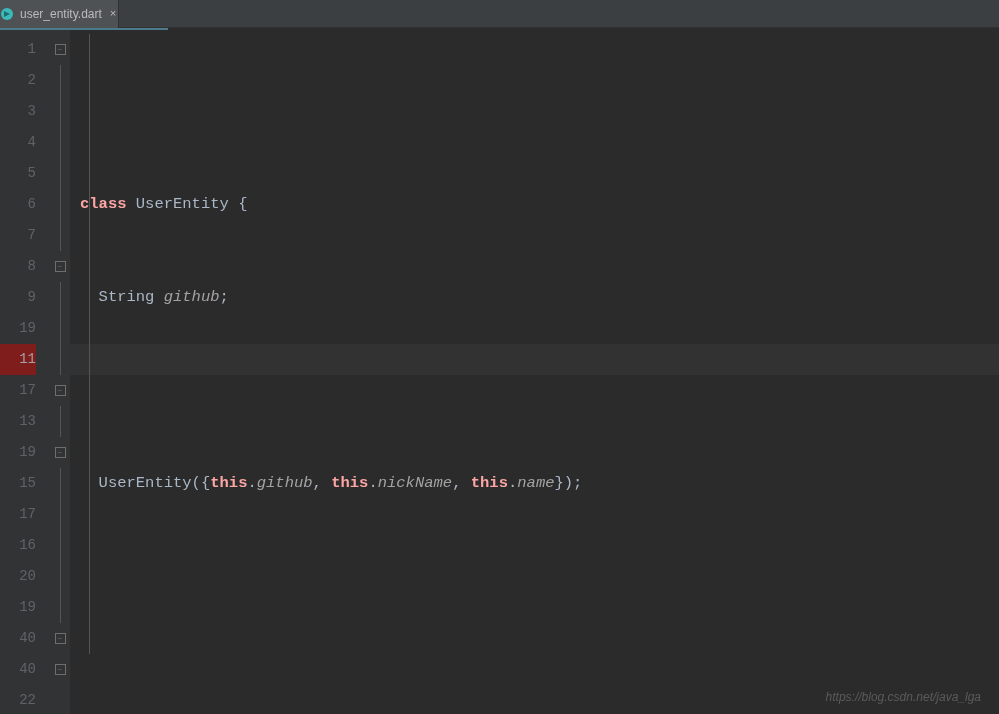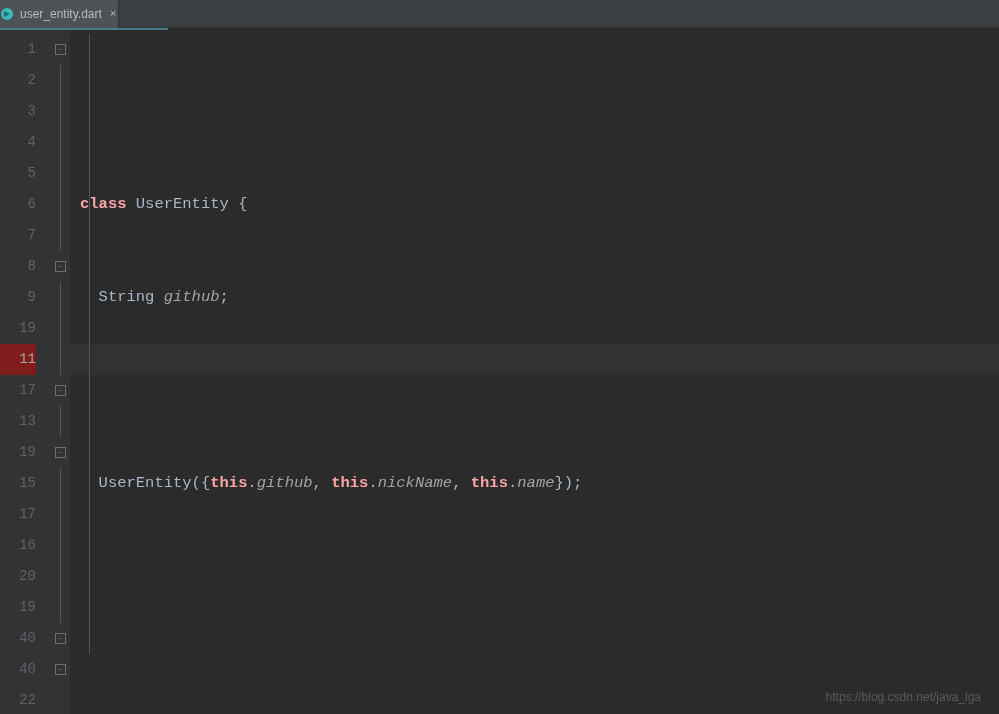--- a/index.html
+++ b/index.html
@@ -148,20 +148,21 @@
       background: #555555;
     }
     .watermark {
       position: absolute;
       bottom: 10px;
       right: 18px;
       color: #7a7a7a;
       font-size: 12px;
       font-family: sans-serif;
       opacity: 0.6;
+      font-style: italic;
     }
   </style>
 </head>
 <body>
 
 <div class="top-bar">
   <div class="tab">
     <span class="tab-icon">
       <svg width="14" height="14" viewBox="0 0 14 14">
           <circle cx="7" cy="7" r="6" fill="#3bbaba"></circle>

